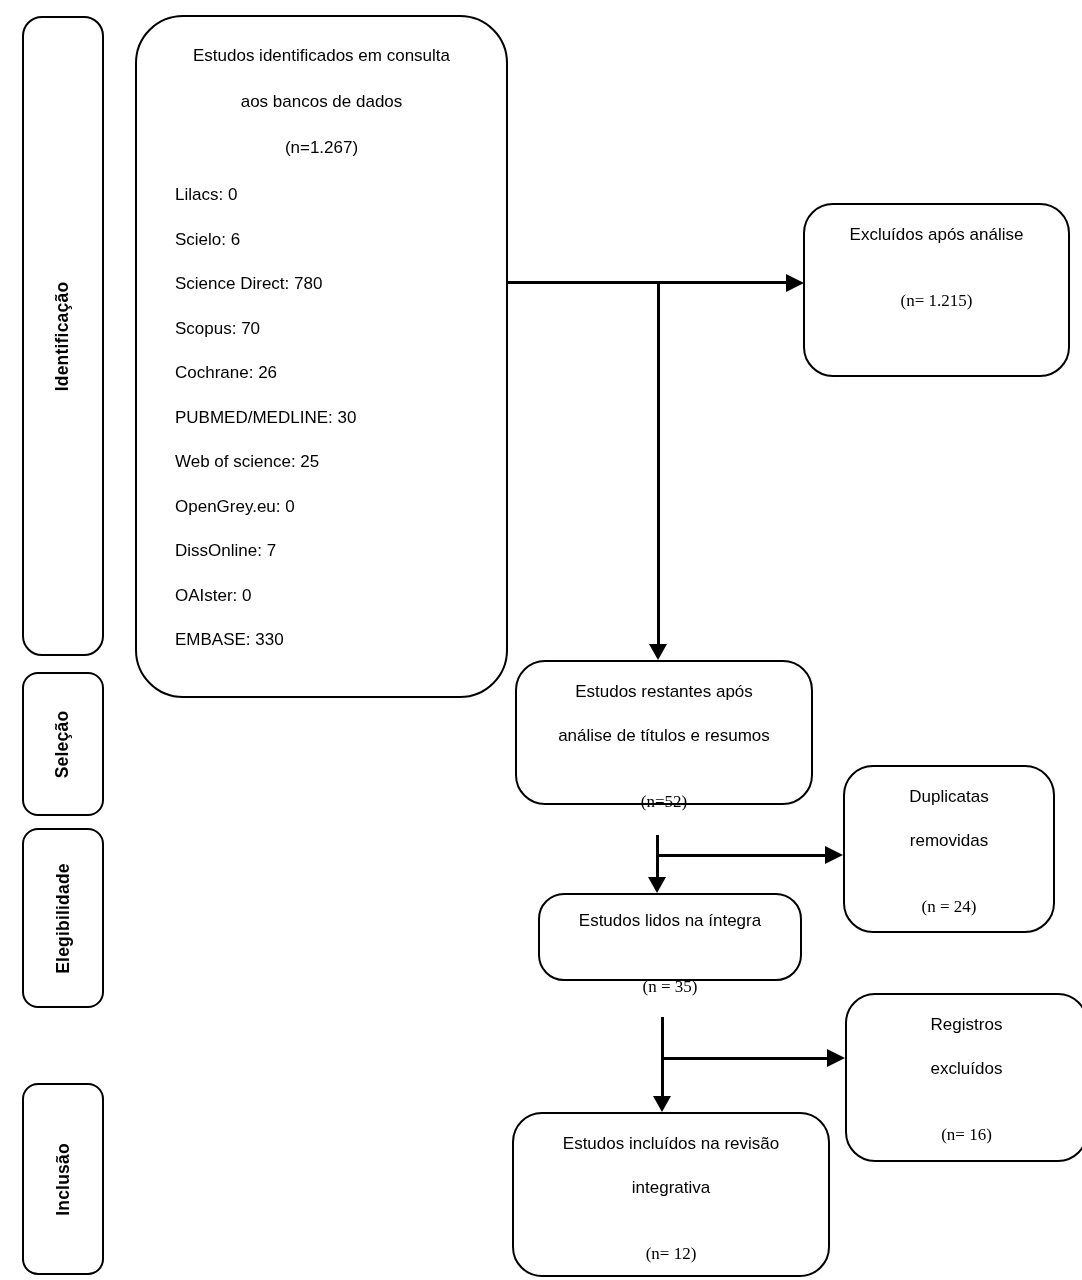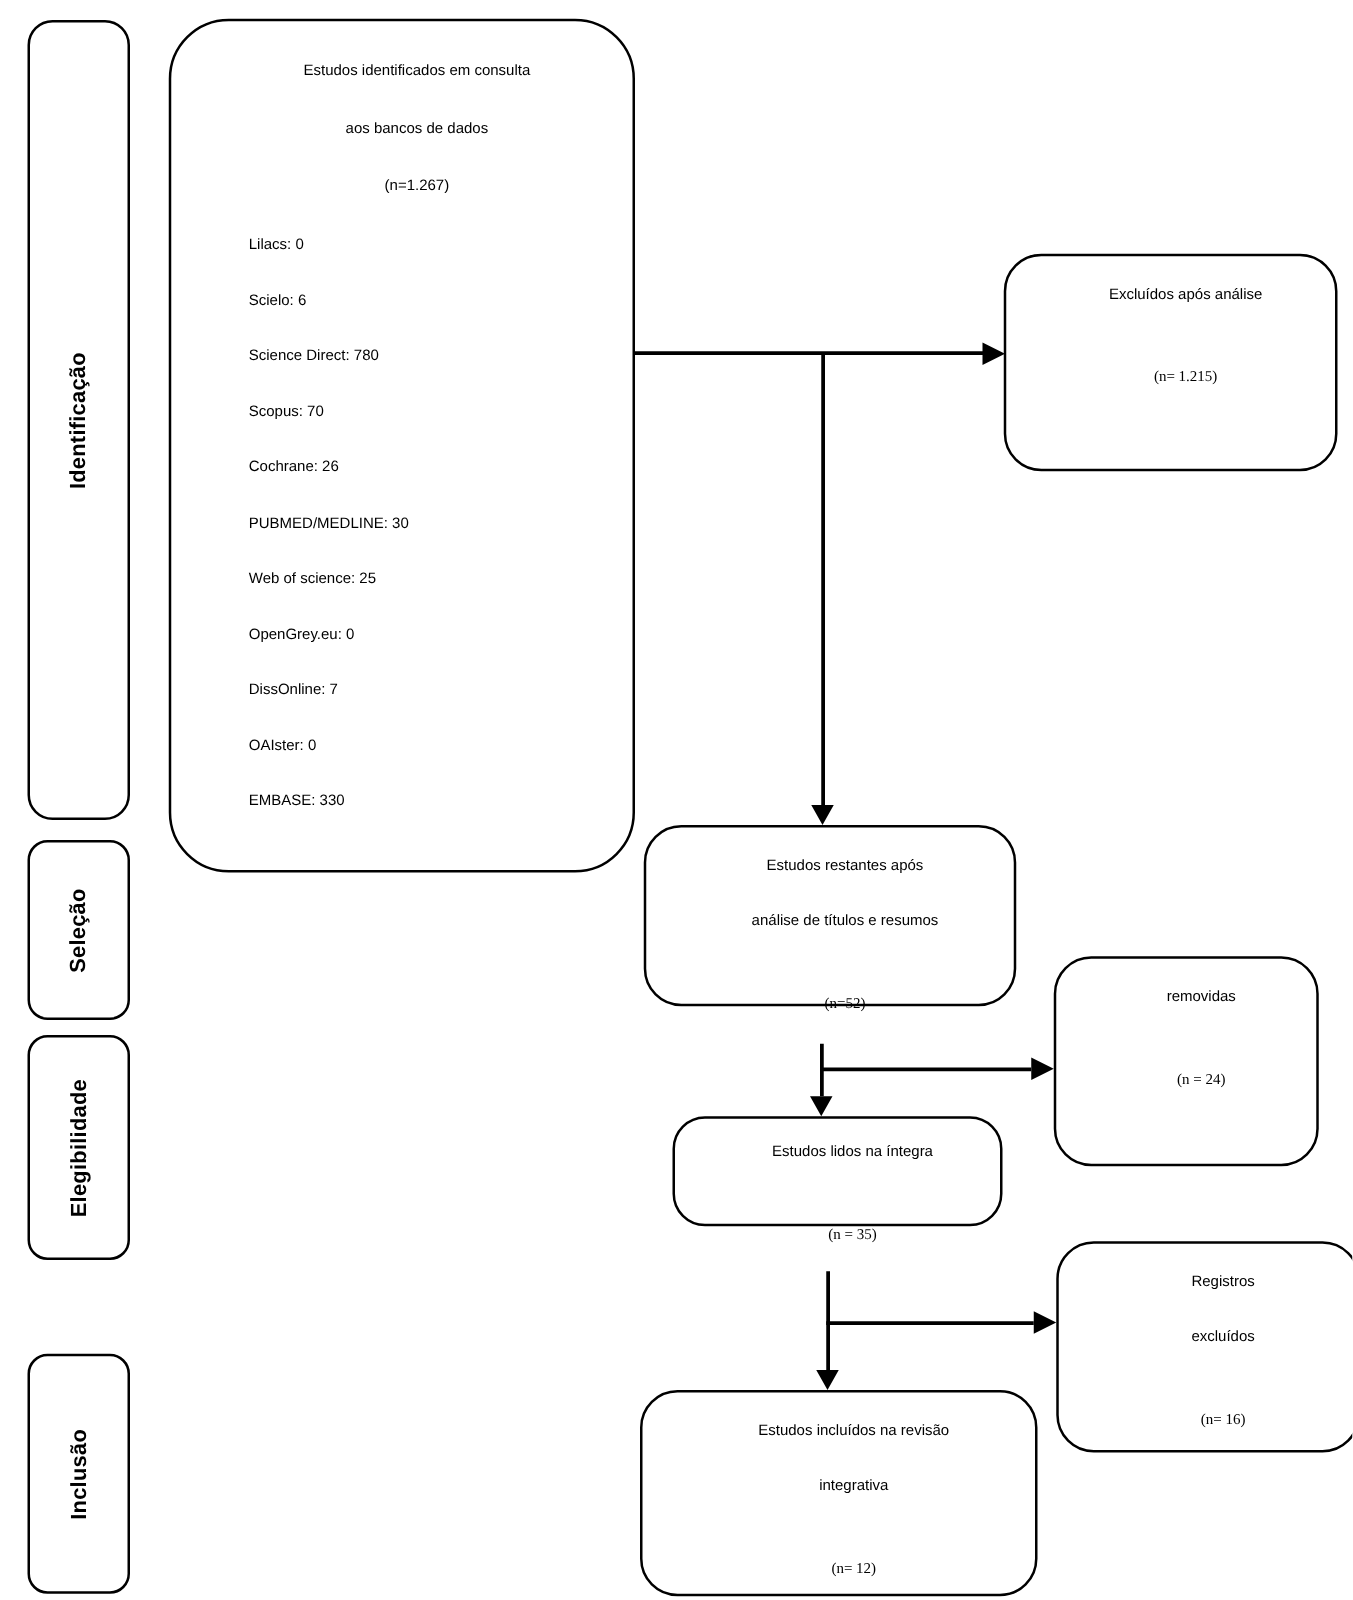--- a/index.html
+++ b/index.html
@@ -43,23 +43,22 @@
   #stage-elegibilidade { top: 828px; height: 180px; }
   #stage-inclusao      { top: 1083px; height: 192px; }
 
   
   .flow-box {
     position: absolute;
     border: 2.5px solid #000;
     border-radius: 30px;
     background: #fff;
     box-sizing: border-box;
-    font-size: 12px;
+    font-size: 17px;
     text-align: center;
-    padding-left: 24px;
   }
   .bline {
     height: 44px;
     line-height: 44px;
     white-space: nowrap;
   }
   .count { margin-top: 22px; font-family: Liberation Serif, serif; }
 
   #box-identified {
     left: 135px; top: 15px; width: 373px; height: 683px;
@@ -153,20 +152,21 @@
     <div class="bline count">(n= 1.215)</div>
   </div>
 
   <div class="flow-box" id="box-remaining">
     <div class="bline">Estudos restantes após</div>
     <div class="bline">análise de títulos e resumos</div>
     <div class="bline count">(n=52)</div>
   </div>
 
   <div class="flow-box" id="box-duplicates">
+    <div class="bline">Duplicatas</div>
     <div class="bline">removidas</div>
     <div class="bline count">(n = 24)</div>
   </div>
 
   <div class="flow-box" id="box-fulltext">
     <div class="bline">Estudos lidos na íntegra</div>
     <div class="bline count">(n = 35)</div>
   </div>
 
   <div class="flow-box" id="box-records-excluded">

